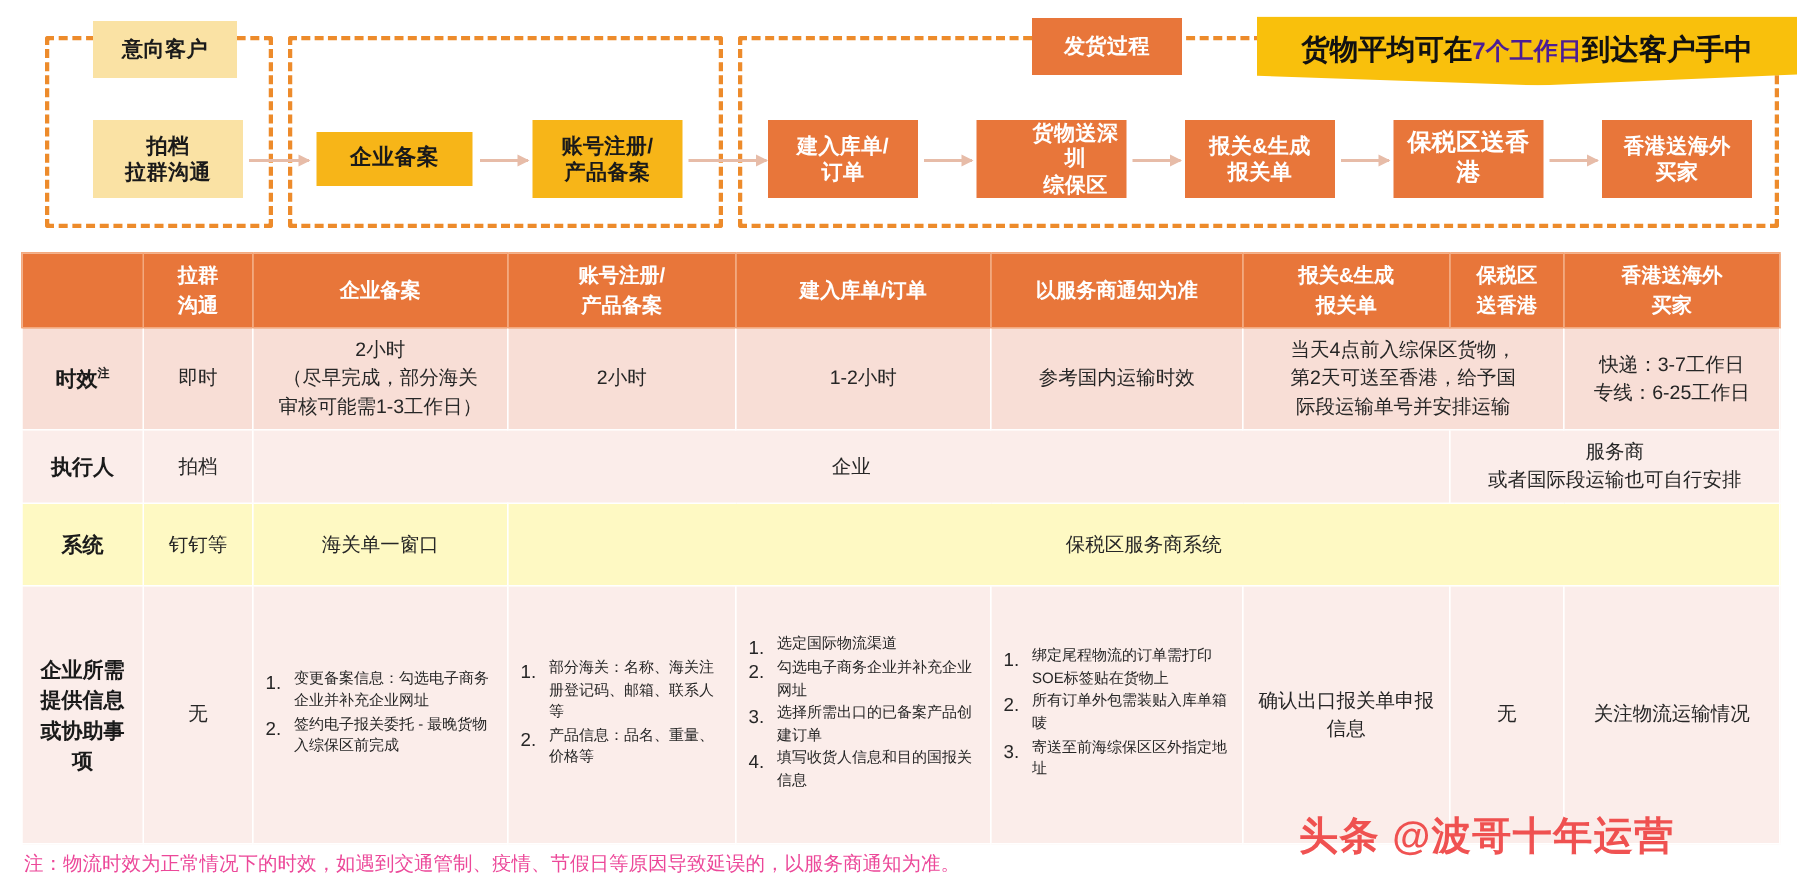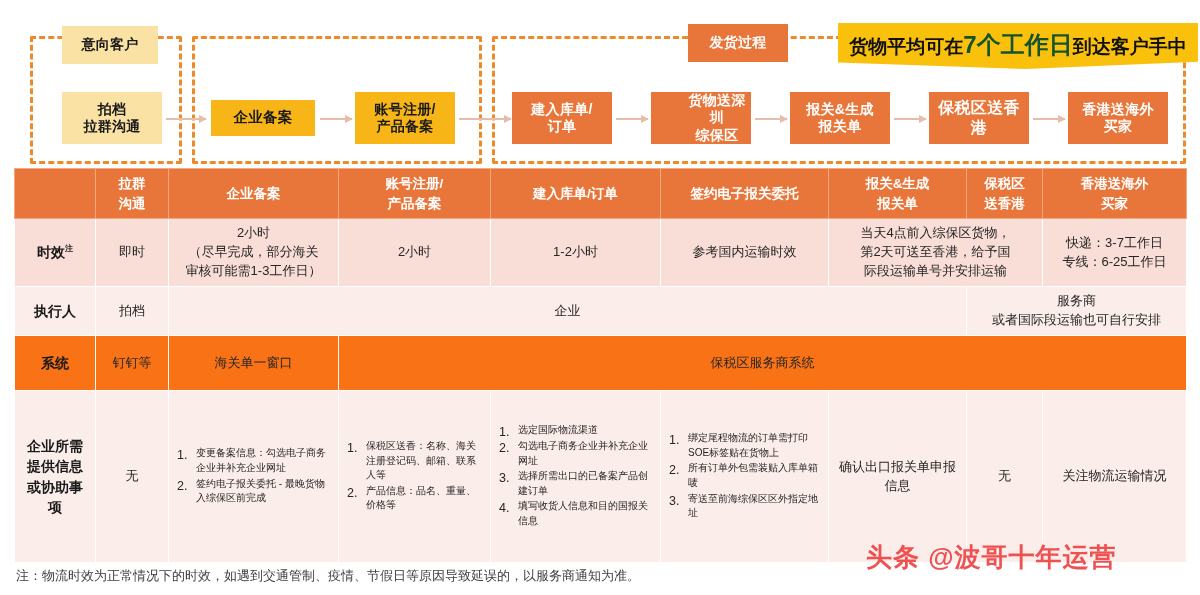--- a/index.html
+++ b/index.html
@@ -5,21 +5,21 @@
   * { box-sizing: border-box; margin: 0; padding: 0; }
   html, body {
     width: 1200px; height: 595px;
     background: #ffffff;
     font-family: "Liberation Sans", "DejaVu Sans", sans-serif;
     overflow: hidden;
   }
   #root { position: relative; width: 1200px; height: 595px; }
 
   
-  #flow { position: absolute; left: 0; top: 12px; width: 968px; height: 168px; }
+  #flow { position: absolute; left: 0; top: 0; width: 968px; height: 168px; }
 
   .dashbox {
     position: absolute;
     border: 3px dashed #ED8B2B;
     border-radius: 2px;
   }
 
   .chip {
     position: absolute;
     display: flex; align-items: center; justify-content: center;
@@ -45,21 +45,21 @@
   #banner {
     position: absolute; left: 838px; top: 11px; width: 360px; height: 46px;
     background: #F9C00C;
     display: flex; align-items: center; justify-content: center;
     clip-path: polygon(0 0, 100% 0, 100% 84%, 52% 100%, 0 86%);
   }
   #banner .btxt {
     font-size: 19px; font-weight: bold; color: #111; white-space: nowrap;
     margin-top: -3px;
   }
-  #banner .hl { color: #14532d; font-size: 24px; text-align: right; }
+  #banner .hl { color: #4c1d95; font-size: 16px; text-align: right; }
 
   
   #tablewrap { position: absolute; left: 14px; top: 168px; width: 1172px; }
   table { border-collapse: collapse; width: 1172px; table-layout: fixed; }
   th, td {
     border: 1px solid #ffffff;
     text-align: center;
     vertical-align: middle;
     font-size: 13px;
     color: #262626;
@@ -70,21 +70,21 @@
     background: #E8763A;
     color: #ffffff;
     font-weight: bold;
     font-size: 13.5px;
     height: 50px;
     border-color: #F3A97F;
   }
   .rowlabel { font-weight: bold; font-size: 14px; color: #1a1a1a; }
   tbody tr.band-a td { background: #F8DED6; }
   tbody tr.band-b td { background: #FBEDEA; }
-  tbody tr.band-c td { background: #f97316; }
+  tbody tr.band-c td { background: #fef9c3; }
   tbody tr.band-d td { background: #FBEDEA; }
   tr.r1 td { height: 68px; }
   tr.r2 td { height: 49px; }
   tr.r3 td { height: 55px; }
   tr.r4 td { height: 172px; vertical-align: middle; }
   .sup { font-size: 8px; vertical-align: super; font-weight: bold; }
 
   ol.items {
     list-style: none;
     counter-reset: it;
@@ -102,21 +102,21 @@
   ol.items > li::before {
     content: counter(it) ".";
     position: absolute; left: 1px; top: 0;
     font-size: 12.5px;
   }
   .multiline { white-space: pre-line; }
 
   
   #footnote {
     position: absolute; left: 16px; top: 567px;
-    font-size: 13px; color: #404040; white-space: nowrap;
+    font-size: 13px; color: #ec4899; white-space: nowrap;
   }
   #watermark {
     position: absolute; left: 866px; top: 540px;
     font-size: 26px; font-weight: bold;
     color: #ef4444; opacity: .92;
     white-space: nowrap;
     letter-spacing: 1px;
   }
 </style>
 </head>
@@ -187,21 +187,21 @@
       </colgroup>
       <thead>
         <tr>
           <th class="multiline"></th>
           <th class="multiline">拉群
 沟通</th>
           <th class="multiline">企业备案</th>
           <th class="multiline">账号注册/
 产品备案</th>
           <th class="multiline">建入库单/订单</th>
-          <th class="multiline">签约电子报关委托</th>
+          <th class="multiline">以服务商通知为准</th>
           <th class="multiline">报关&amp;生成
 报关单</th>
           <th class="multiline">保税区
 送香港</th>
           <th class="multiline">香港送海外
 买家</th>
         </tr>
       </thead>
       <tbody>
 
@@ -245,21 +245,21 @@
 项</td>
           <td class="multiline">无</td>
           <td>
             <ol class="items">
                 <li>变更备案信息：勾选电子商务企业并补充企业网址</li>
                 <li>签约电子报关委托 - 最晚货物入综保区前完成</li>
               </ol>
           </td>
           <td>
             <ol class="items">
-                <li>保税区送香：名称、海关注册登记码、邮箱、联系人等</li>
+                <li>部分海关：名称、海关注册登记码、邮箱、联系人等</li>
                 <li>产品信息：品名、重量、价格等</li>
               </ol>
           </td>
           <td>
             <ol class="items">
                 <li>选定国际物流渠道</li>
                 <li>勾选电子商务企业并补充企业网址</li>
                 <li>选择所需出口的已备案产品创建订单</li>
                 <li>填写收货人信息和目的国报关信息</li>
               </ol>

